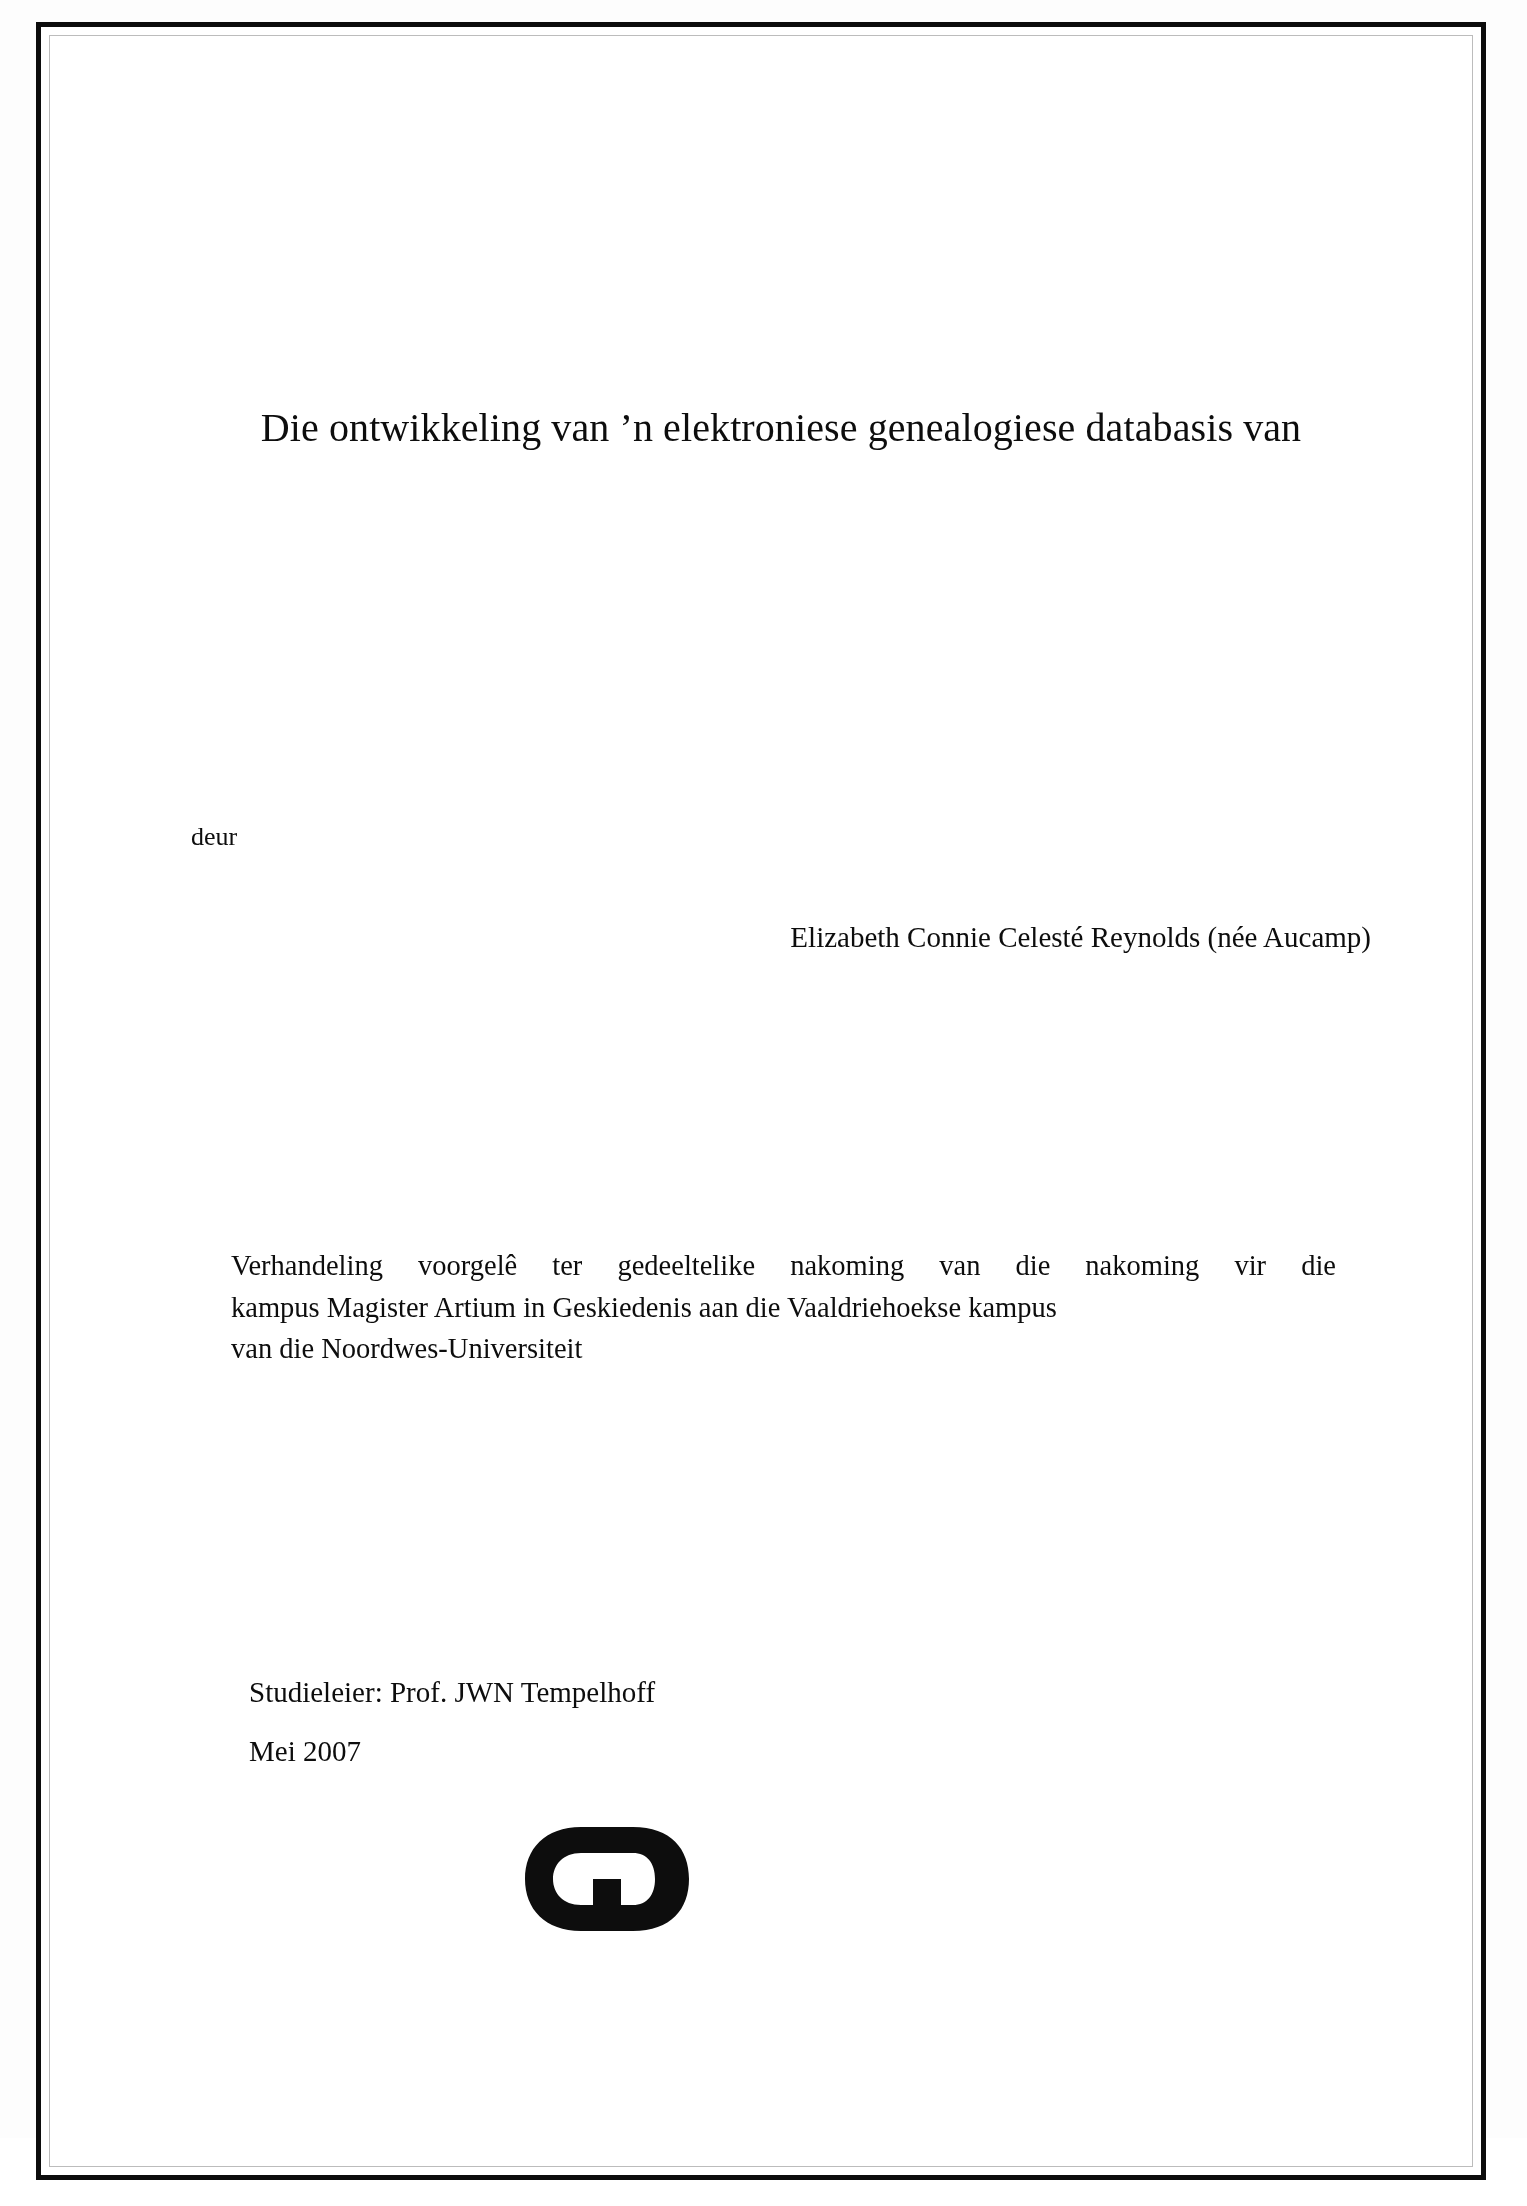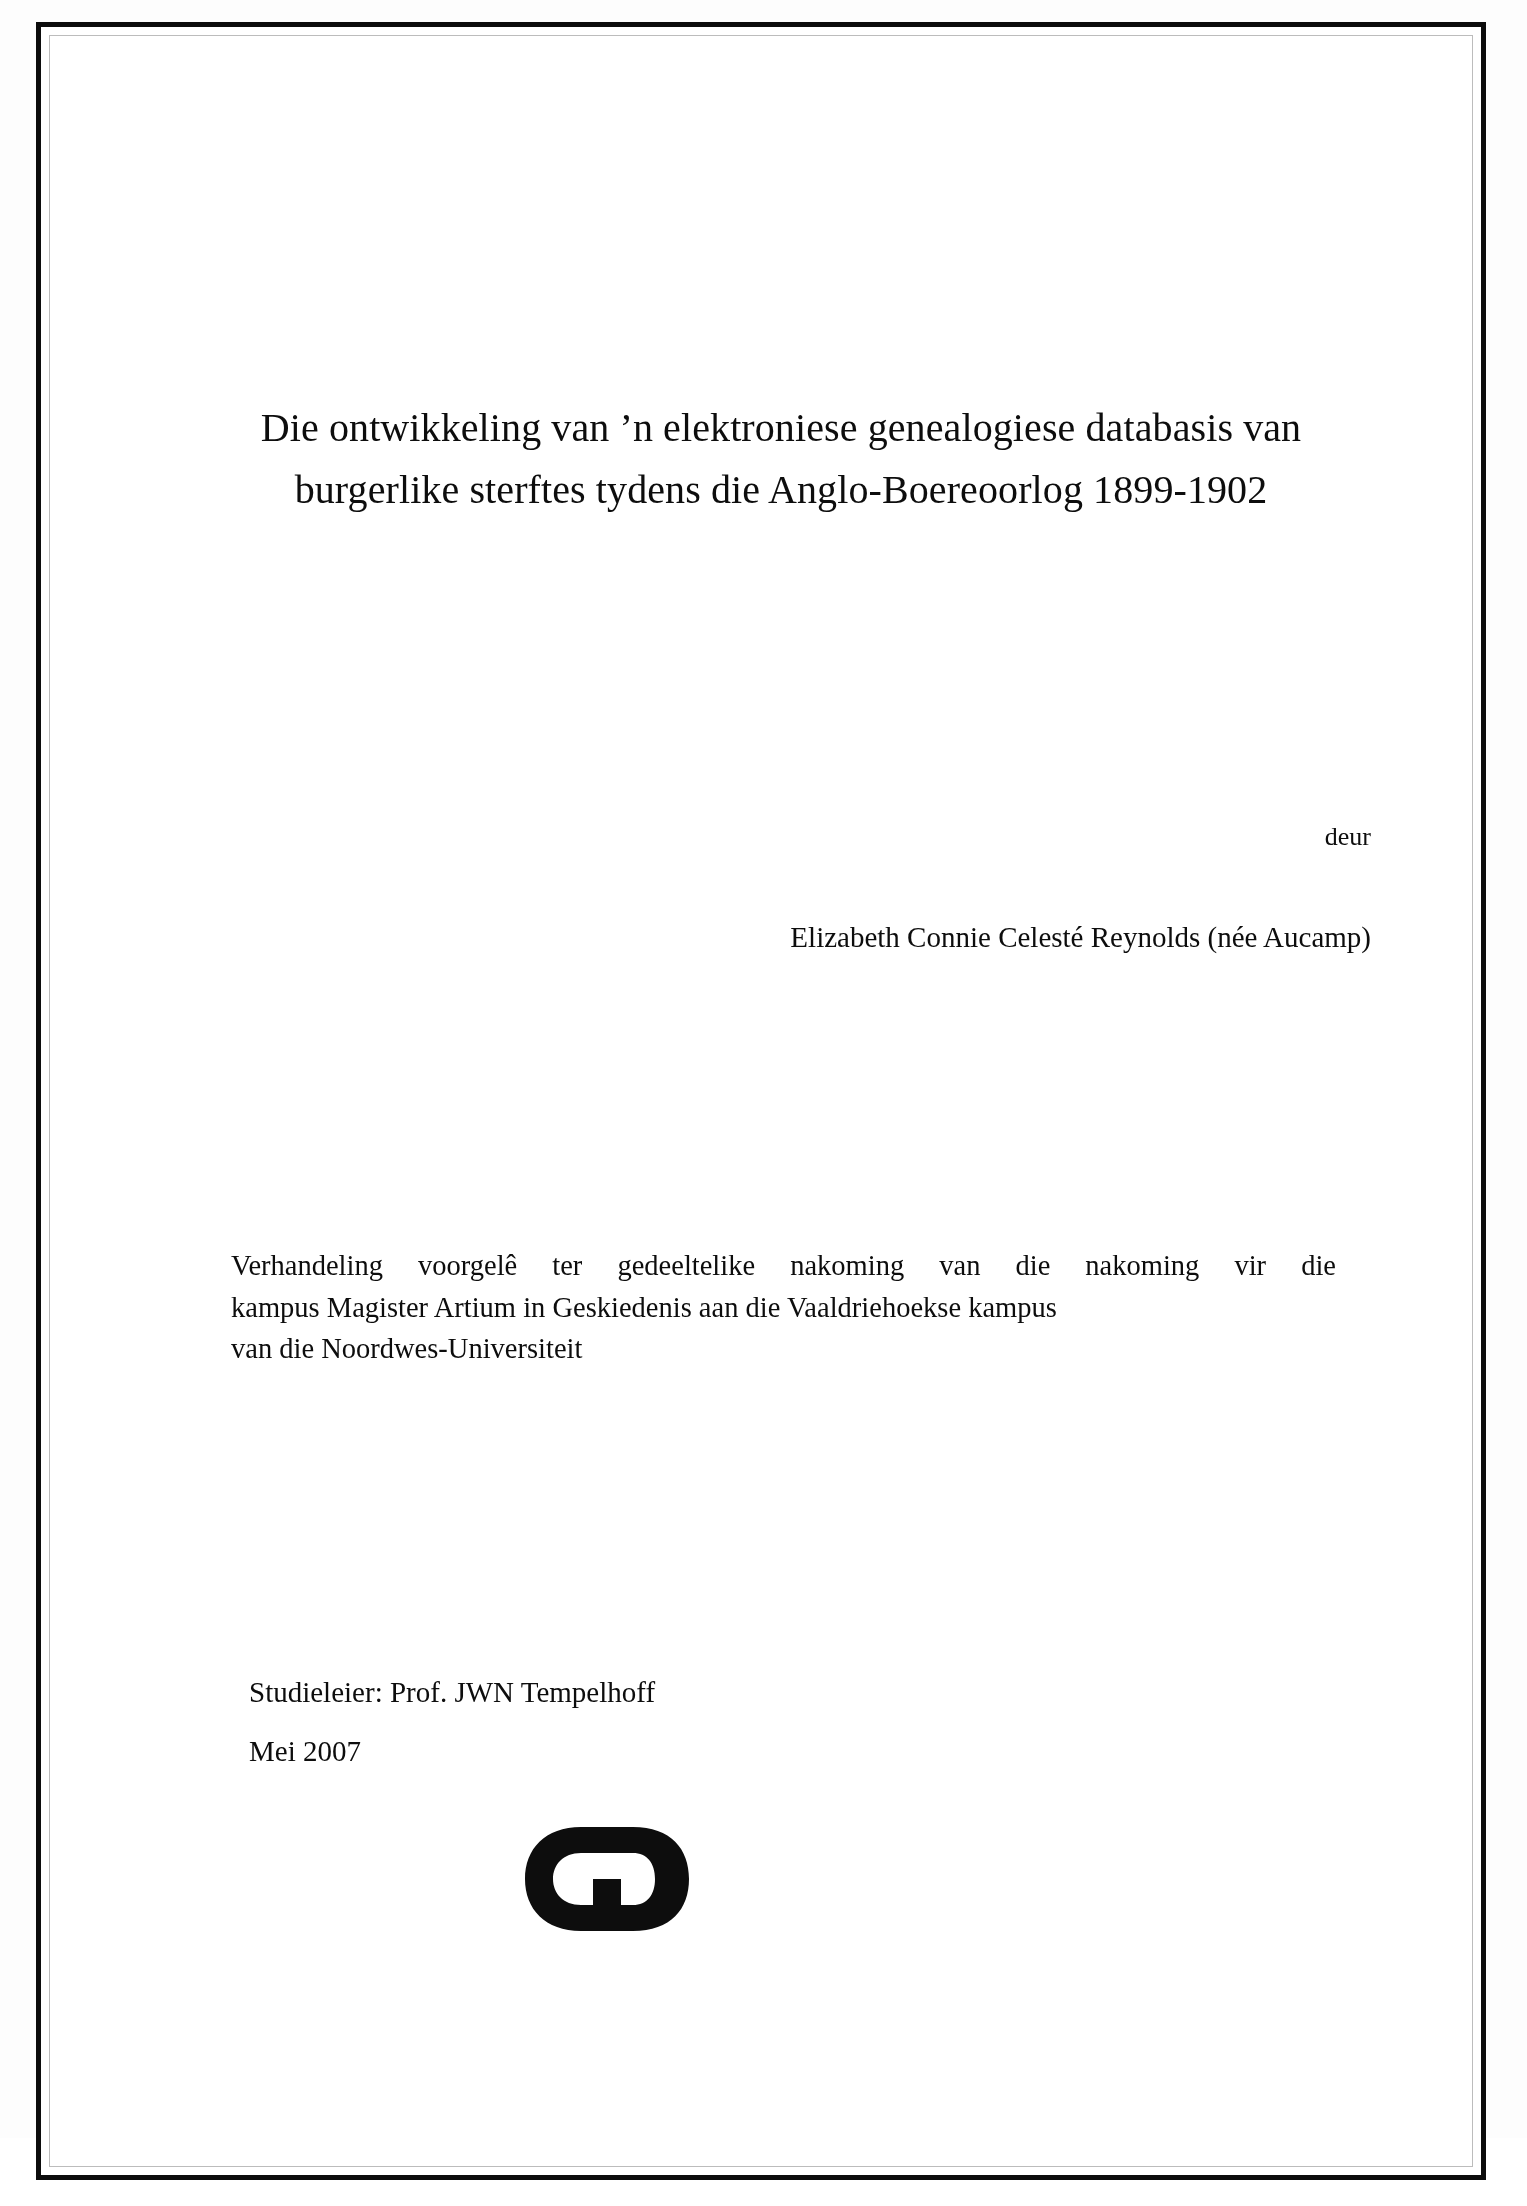--- a/index.html
+++ b/index.html
@@ -66,21 +66,21 @@
     line-height: 1.55;
     letter-spacing: .1px;
   }
   .title .line2 { display: block; }
 
   .deur {
     position: absolute;
     top: 795px;
     left: 0;
     width: 1180px;
-    text-align: right;
+    text-align: left;
     font-size: 26px;
   }
 
   .author {
     position: absolute;
     top: 894px;
     left: 0;
     width: 1180px;
     text-align: right;
     font-size: 29px;
@@ -143,21 +143,20 @@
 <body>
 
 <div class="scan">
   <div class="page-frame">
     <div class="page-frame-inner"></div>
 
     <div class="content">
 
       <div class="title">
         <span class="line1">Die ontwikkeling van ’n elektroniese genealogiese databasis van</span>
-        <span class="line2">burgerlike sterftes tydens die Anglo-Boereoorlog 1899-1902</span>
       </div>
 
       <div class="deur">deur</div>
 
       <div class="author">Elizabeth Connie Celesté Reynolds (née Aucamp)</div>
 
       <div class="statement">
         <p class="justified">Verhandeling voorgelê ter gedeeltelike nakoming van die nakoming vir die</p>
         <p><span>kampus </span><span class="ital">Magister Artium</span><span> in Geskiedenis aan die Vaaldriehoekse kampus</span></p>
         <p>van die Noordwes-Universiteit</p>

